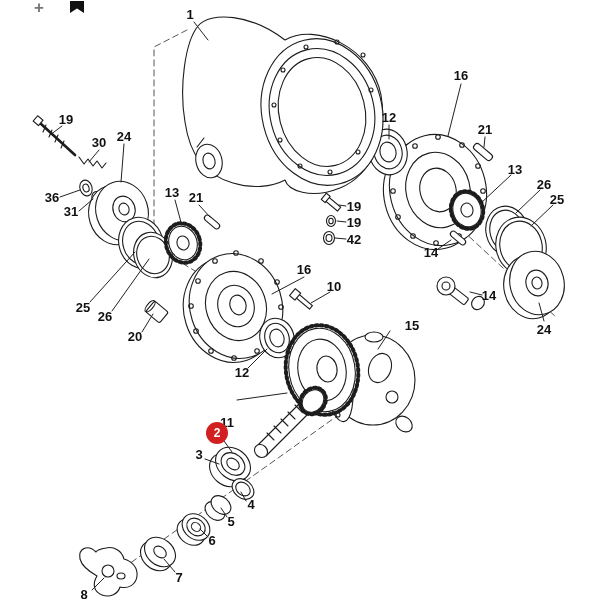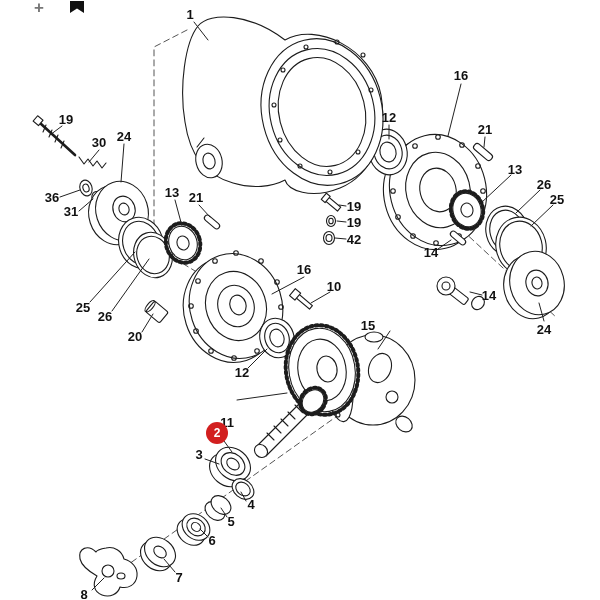--- a/index.html
+++ b/index.html
@@ -308,21 +308,21 @@
   <div class="lbl" style="left:71px;top:211px">31</div>
   <div class="lbl" style="left:172px;top:192px">13</div>
   <div class="lbl" style="left:196px;top:197px">21</div>
   <div class="lbl" style="left:83px;top:307px">25</div>
   <div class="lbl" style="left:105px;top:316px">26</div>
   <div class="lbl" style="left:135px;top:336px">20</div>
   <div class="lbl" style="left:304px;top:269px">16</div>
   <div class="lbl" style="left:334px;top:286px">10</div>
   <div class="lbl" style="left:242px;top:372px">12</div>
   <div class="lbl" style="left:227px;top:422px">11</div>
-  <div class="lbl" style="left:368px;top:325px">15</div>
+  <div class="lbl" style="left:412px;top:325px">15</div>
   <div class="lbl" style="left:461px;top:75px">16</div>
   <div class="lbl" style="left:389px;top:117px">12</div>
   <div class="lbl" style="left:485px;top:129px">21</div>
   <div class="lbl" style="left:515px;top:169px">13</div>
   <div class="lbl" style="left:544px;top:184px">26</div>
   <div class="lbl" style="left:557px;top:199px">25</div>
   <div class="lbl" style="left:354px;top:206px">19</div>
   <div class="lbl" style="left:354px;top:222px">19</div>
   <div class="lbl" style="left:354px;top:239px">42</div>
   <div class="lbl" style="left:431px;top:252px">14</div>

